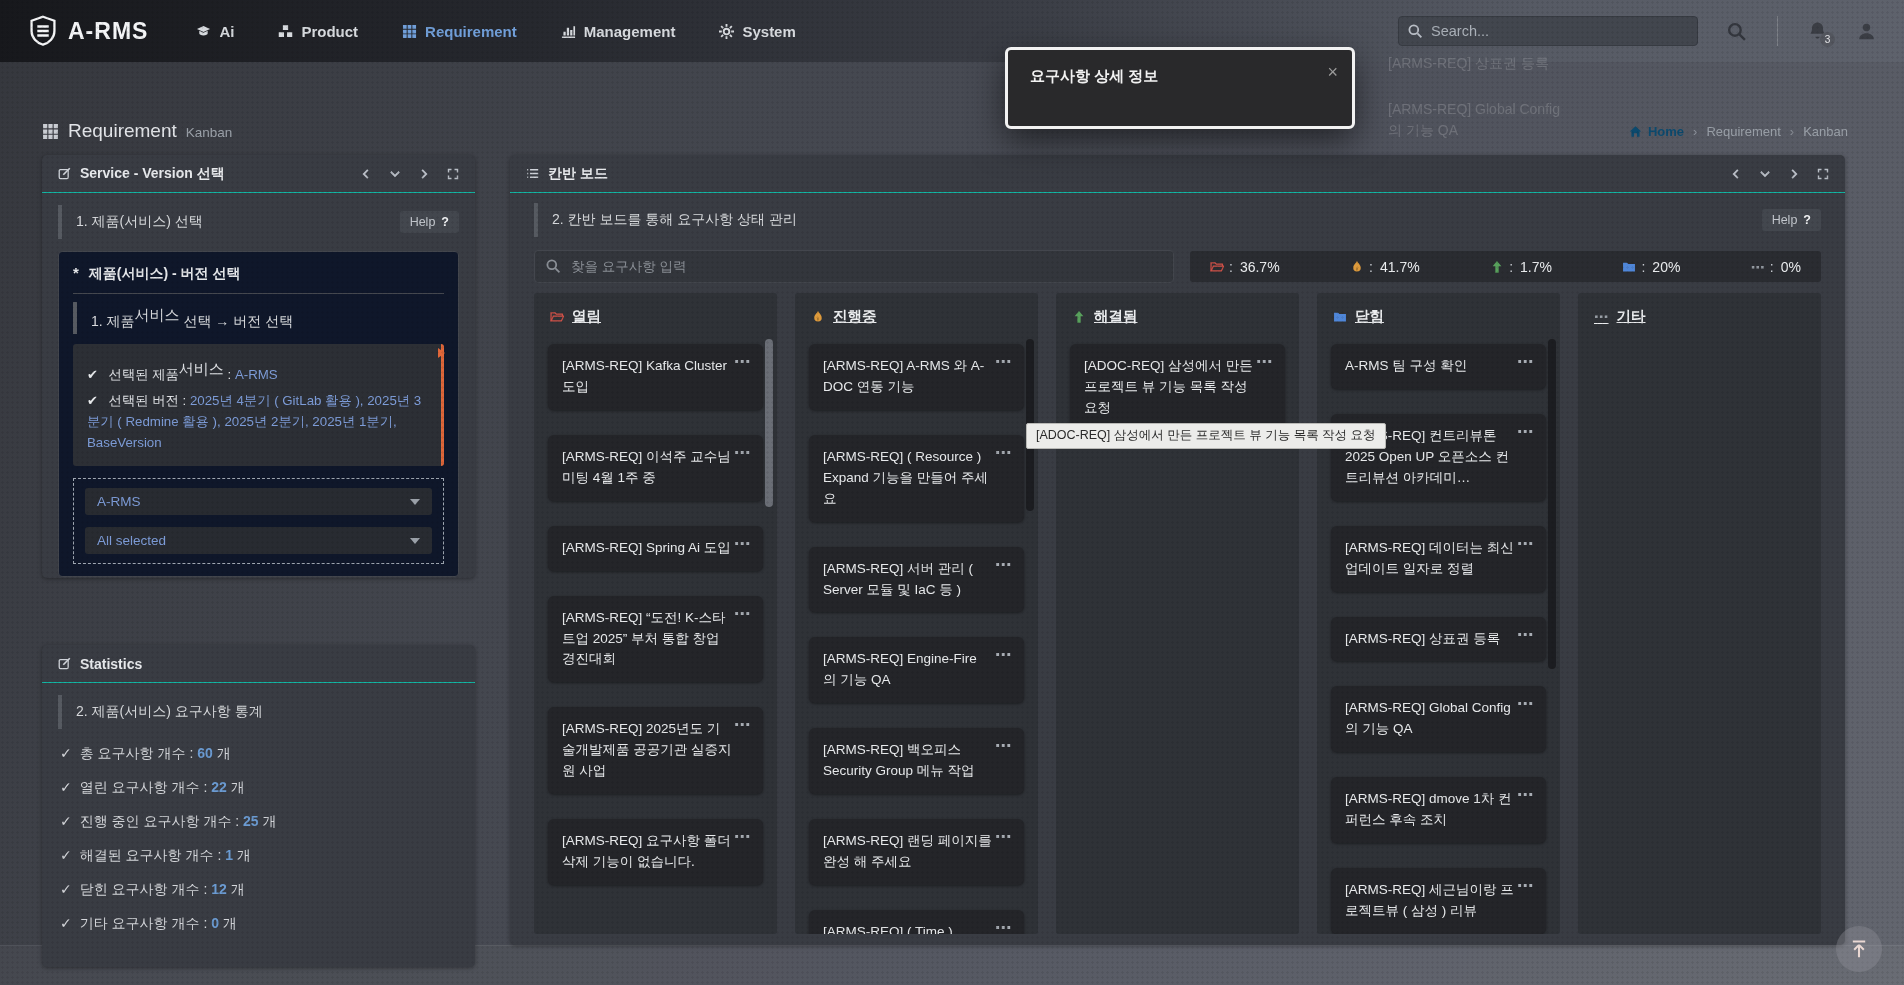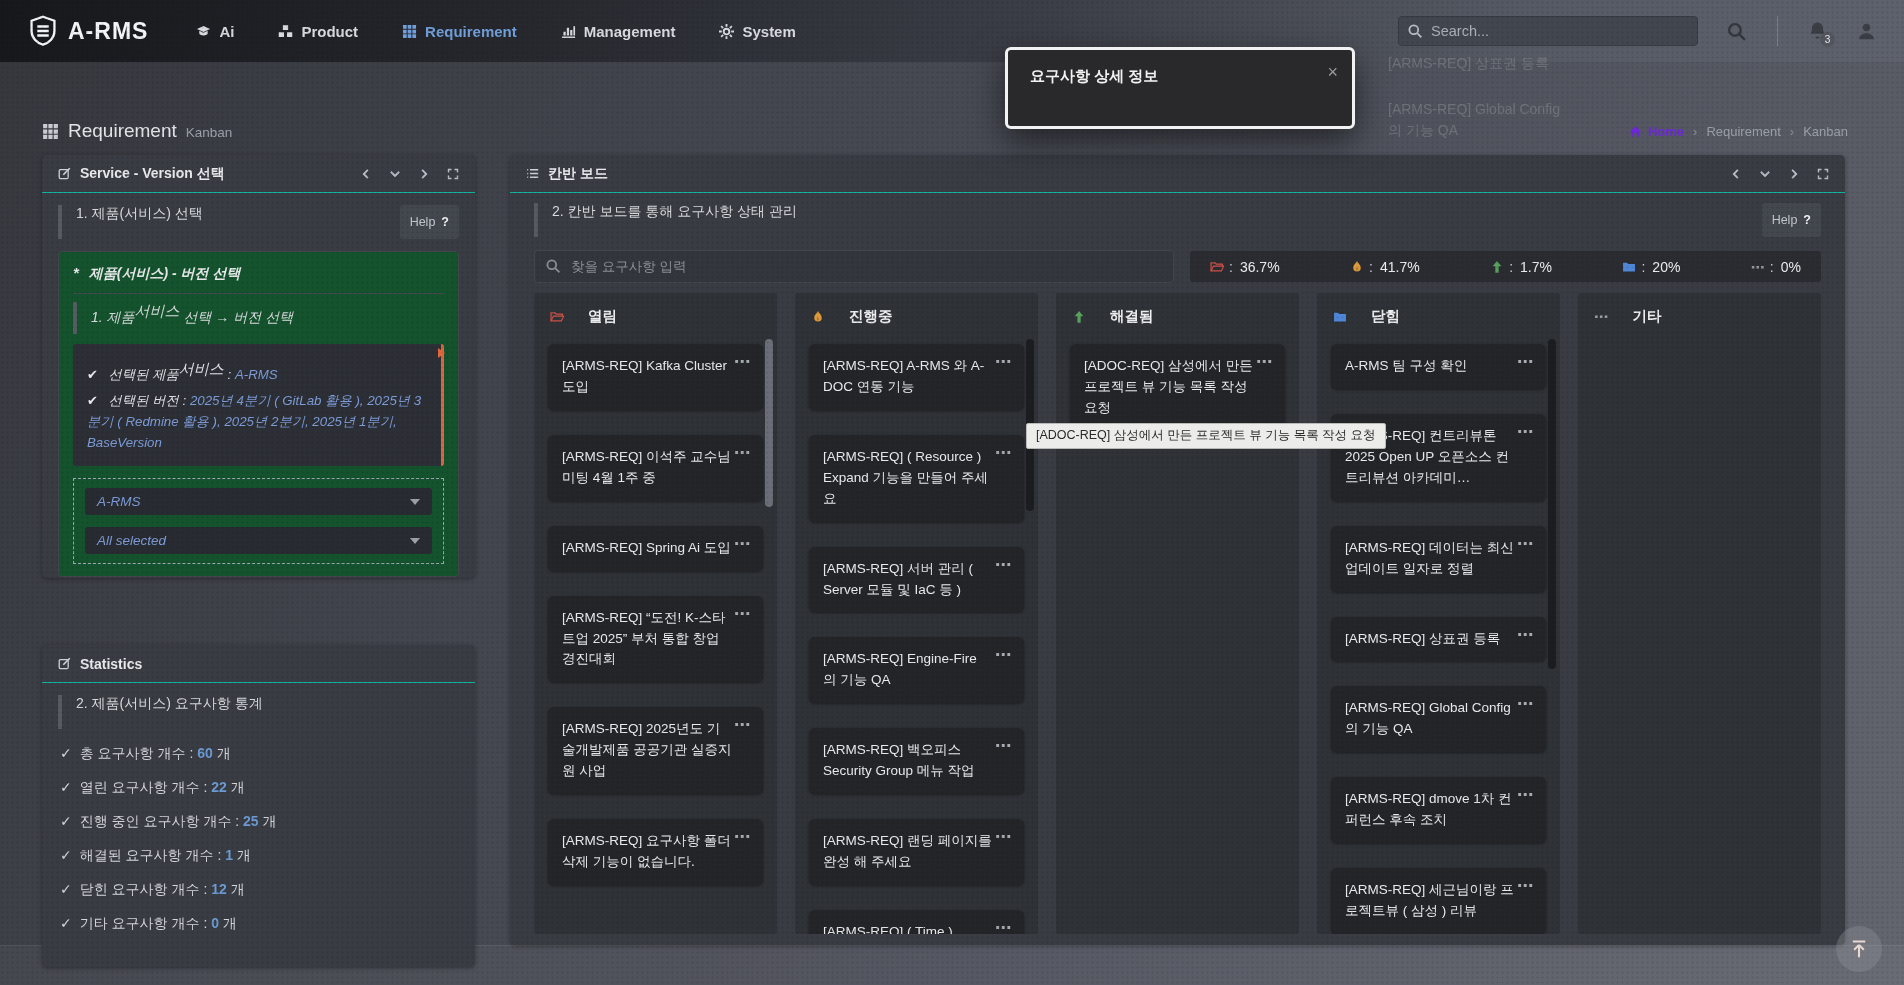--- a/index.html
+++ b/index.html
@@ -44,46 +44,46 @@
   .user-btn { font-size:19px; color:#3b3e45; margin-left:30px; cursor:pointer; }
 
   
   .page-header { position:absolute; top:120px; left:42px; right:56px; display:flex;
     align-items:center; z-index:4; }
   .pg-title { display:flex; align-items:baseline; gap:9px; color:#e2e4e8; }
   .pg-title .ic { font-size:17px; color:#c9ccd2; align-self:center; }
   .pg-title-main { font-size:19px; }
   .pg-title-sub { font-size:13.5px; color:#9ba1a9; }
   .breadcrumb { margin-left:auto; display:flex; align-items:center; gap:9px; font-size:13px; }
-  .bc-home { color:#6d28d9; font-weight:bold; display:flex; gap:6px; align-items:center; cursor:pointer; }
+  .bc-home { color:#0c4a6e; font-weight:bold; display:flex; gap:6px; align-items:center; cursor:pointer; }
   .bc-home .ic { font-size:13px; }
   .bc-sep { color:#8b9099; font-size:13px; }
   .bc-item { color:#9aa0a8; cursor:pointer; }
 
   
   .panel { background:#393c43; border-radius:5px; box-shadow:0 1px 4px rgba(0,0,0,.35); }
   .panel-head { height:38px; display:flex; align-items:center; padding:0 16px;
     border-bottom:1px solid #14b8a6; }
   .panel-title { font-size:14px; font-weight:bold; color:#e8eaed; display:flex; gap:9px; align-items:center; }
   .panel-title .ic { font-size:13px; color:#cfd3d9; }
   .panel-controls { margin-left:auto; display:flex; gap:17px; color:#b9bec6; }
   .panel-controls .ic { font-size:12px; cursor:pointer; }
-  .step-row { display:flex; margin:12px 16px; }
+  .step-row { display:flex; align-items:center; margin:12px 16px; }
   .step-accent { width:4px; height:34px; background:#565a61; margin-right:14px; flex:none; }
   .step-label { font-size:14px; color:#d8dadd; }
   .help-btn { margin-left:auto; background:#43474e; border-radius:3px; padding:4px 10px;
     font-size:12.5px; color:#c3c7cd; cursor:pointer; display:flex; gap:6px; align-items:center; }
   .help-q { font-weight:bold; color:#f0f1f3; }
 
   .left-col { position:absolute; left:42px; top:155px; width:433px; height:790px; z-index:3; }
   .panel-service { height:423px; overflow:hidden; }
   .panel-stats { position:absolute; top:490px; left:0; right:0; padding-bottom:18px; }
 
-  .subpanel { margin:2px 16px 16px; background:#14532d; border:1px solid #43464d;
-    border-radius:4px; padding:12px 14px;font-style:italic; }
+  .subpanel { margin:2px 16px 16px; background:#0f172a; border:1px solid #43464d;
+    border-radius:4px; padding:12px 14px; }
   .subpanel-title { font-size:14px; font-weight:bold; color:#e6e8eb; }
   .subpanel-title .ast { font-size:15px; margin-right:6px; }
   .subpanel hr { border:none; border-top:1px solid #45484f; margin:10px 0 4px; }
   .subpanel .step-row { margin:8px 0 10px; }
   .subpanel .step-accent { height:32px; }
   sup { font-size:15px; }
   .info-box { position:relative; background:#2c2f35; border-radius:3px; padding:9px 14px;
     border-right:3px solid #e0673a; }
   .info-box::after { content:""; position:absolute; right:-9px; top:4px;
     border:5px solid transparent; border-left:7px solid #e0673a; }
@@ -116,22 +116,22 @@
   .kb-search input::placeholder { color:#8b9097; }
   .stats-bar { flex:1; height:31px; background:#2a2c31; border-radius:3px; display:flex;
     align-items:center; justify-content:space-between; padding:0 20px; }
   .sb-item { display:flex; align-items:center; gap:5px; font-size:14px; color:#eceef0; }
   .sb-item .ic { font-size:14px; }
   .sb-sep { color:#c6cad0; margin-right:2px; }
 
   .columns { display:flex; gap:18px; margin:10px 24px 0; height:641px; }
   .column { flex:1; background:#2f3237; border-radius:3px; padding:12px 14px;
     overflow:hidden; position:relative; }
-  .col-head { display:flex; align-items:center; gap:24px; font-weight:bold; font-size:14.5px;
-    color:#eceef0; margin:2px 2px 18px; }
+  .col-head { display:flex; align-items:center; gap:8px; font-weight:bold; font-size:14.5px;
+    color:#eceef0; margin:2px 2px 18px;text-decoration:underline; }
   .col-head .ic { font-size:14px; }
   .card { background:#242529; border-radius:6px; padding:12px 30px 12px 14px; margin-bottom:25px;
     position:relative; color:#e8eaec; font-size:13.5px; line-height:1.55;
     box-shadow:0 1px 3px rgba(0,0,0,.4); cursor:pointer; }
   .card .dots { position:absolute; top:6px; right:12px; color:#a8adb4; font-size:16px;
     font-weight:bold; letter-spacing:1px; cursor:pointer; }
   .thumb { position:absolute; width:8px; border-radius:4px; right:4px; }
 
   
   .modal { position:absolute; left:1005px; top:47px; width:350px; background:#29292b;

